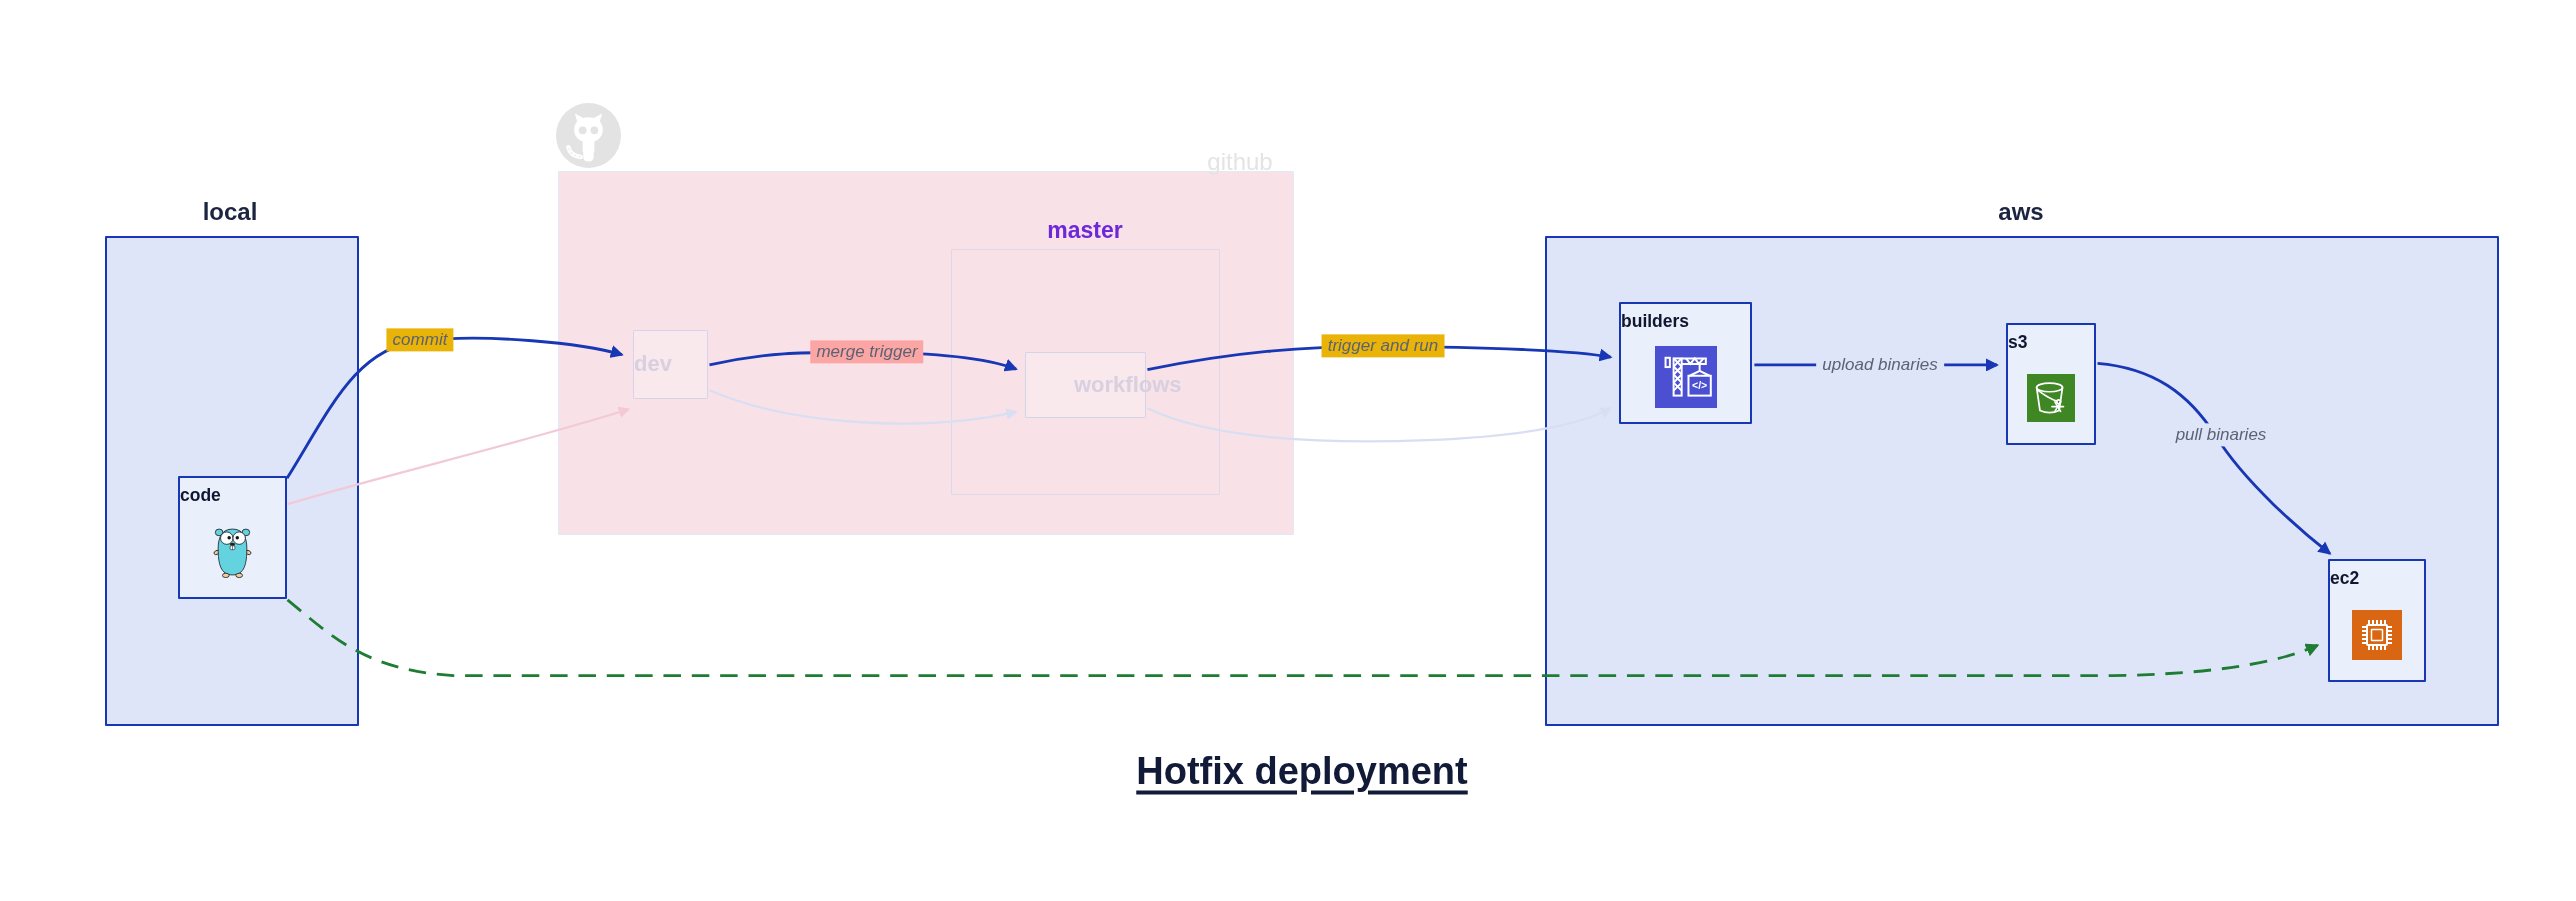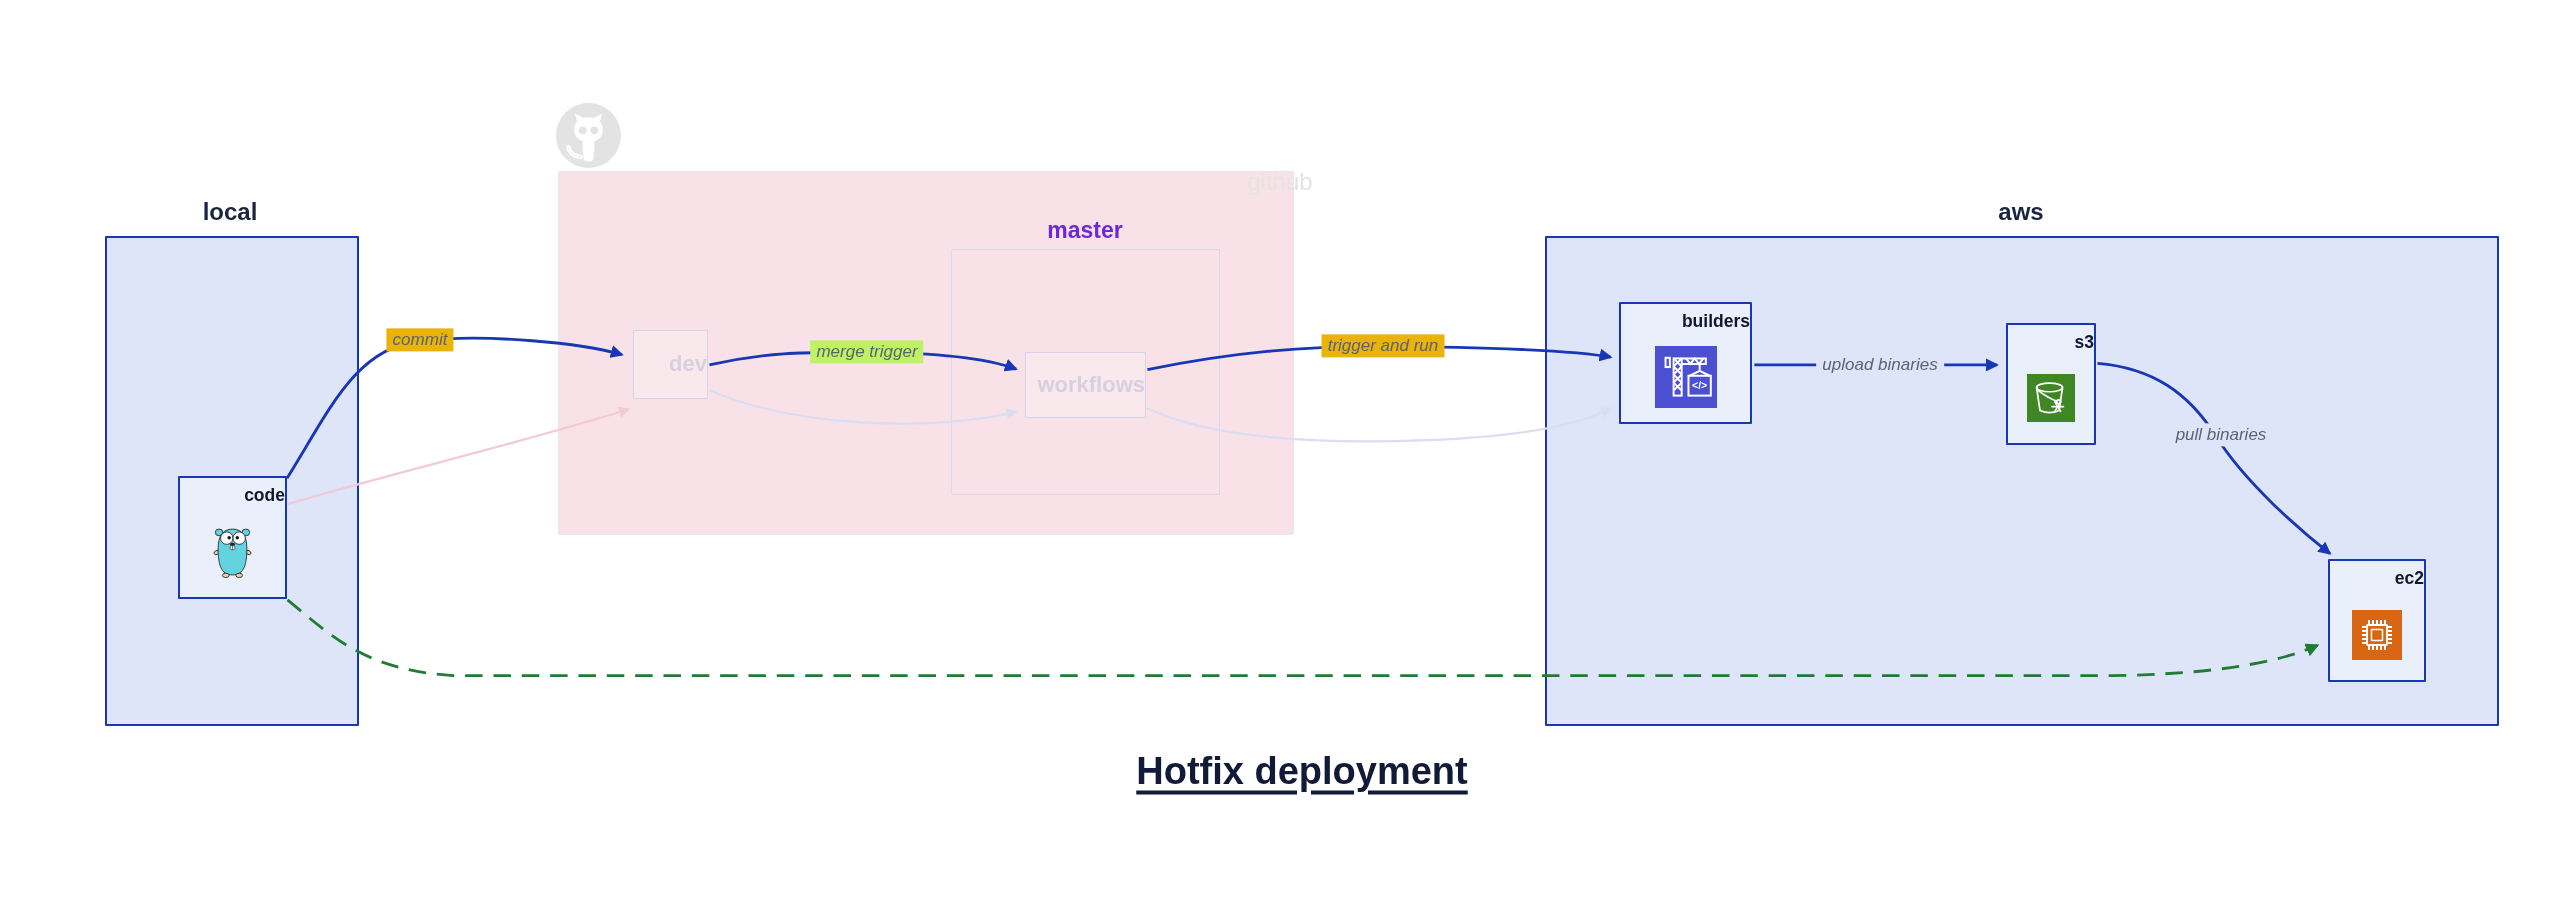--- a/index.html
+++ b/index.html
@@ -17,41 +17,41 @@
   .region.master{background:transparent;border:1.5px solid #dcd9ec;border-radius:1px;}
   .region-label{
     position:absolute;transform:translate(-50%,-50%);
     font-size:24px;font-weight:600;color:#1c2540;white-space:nowrap;
   }
   .region-label.faded-master{color:#6d28d9;font-size:23px;}
   .region-label.faded-github{color:#e4e4e4;font-weight:400;}
   
   .node{
     position:absolute;box-sizing:border-box;
-    display:flex;flex-direction:column;align-items:flex-end;
+    display:flex;flex-direction:column;align-items:flex-start;
     border-radius:1px;
   }
   .node.blue-node{background:#eaeffc;border:2.6px solid #1737b5;}
   .node.pink-node{background:#f9e8ec;border:1.5px solid #d6d3ea;justify-content:center;}
   .node-label{
     font-size:17.5px;font-weight:700;color:#101830;margin-top:7.2px;line-height:1.2;
     white-space:nowrap;
   }
   .pink-node .node-label{color:#d8cfe0;margin-top:0;font-size:22px;}
   .node-icon{flex:1;display:flex;align-items:center;justify-content:center;width:100%;}
   
   svg.overlay{position:absolute;left:0;top:0;pointer-events:none;}
   
   .edge-label{
     position:absolute;transform:translate(-50%,-50%);
     font-size:17px;font-style:italic;font-weight:500;color:#5b6373;
     padding:1px 6.2px;white-space:nowrap;line-height:1.25;
   }
   .bg-white{background:#eab308;}
-  .bg-pink{background:#bef264;}
+  .bg-pink{background:#fca5a5;}
   .bg-blue{background:#dee5f8;}
   
   .gh-logo{position:absolute;}
   
   .diagram-title{
     position:absolute;transform:translate(-50%,-50%);
     font-size:38px;font-weight:600;color:#111b38;white-space:nowrap;
     text-decoration:underline;text-decoration-thickness:3.6px;text-underline-offset:6.7px;
   }
 </style>
@@ -63,21 +63,21 @@
   <div class="region blue" style="left:105px;top:236px;width:254px;height:490px;"></div>
 
   <div class="region pink" style="left:558px;top:171px;width:736px;height:364px;"></div>
 
   <div class="region master" style="left:951px;top:249px;width:269px;height:246px;"></div>
 
   <div class="region blue" style="left:1545px;top:236px;width:954px;height:490px;"></div>
 
   <div class="region-label" style="left:230px;top:212px;text-align:center;">local</div>
 
-  <div class="region-label faded-github" style="left:1280px;top:162px;margin-top:20px;">github</div>
+  <div class="region-label faded-github" style="left:1240px;top:162px;">github</div>
 
   <div class="region-label faded-master" style="left:1085px;top:230px;">master</div>
 
   <div class="region-label" style="left:2021px;top:212px;">aws</div>
 
   <div class="gh-logo" style="left:556px;top:103px;width:65px;height:65px;">
     <svg width="65" height="65" viewBox="0 0 100 100">
       <circle cx="50" cy="50" r="50" fill="#e3e3e3"></circle>
       <path fill="#ffffff" d="M33 30 L29 16 L42 23 Z"></path>
       <path fill="#ffffff" d="M67 30 L71 16 L58 23 Z"></path>

